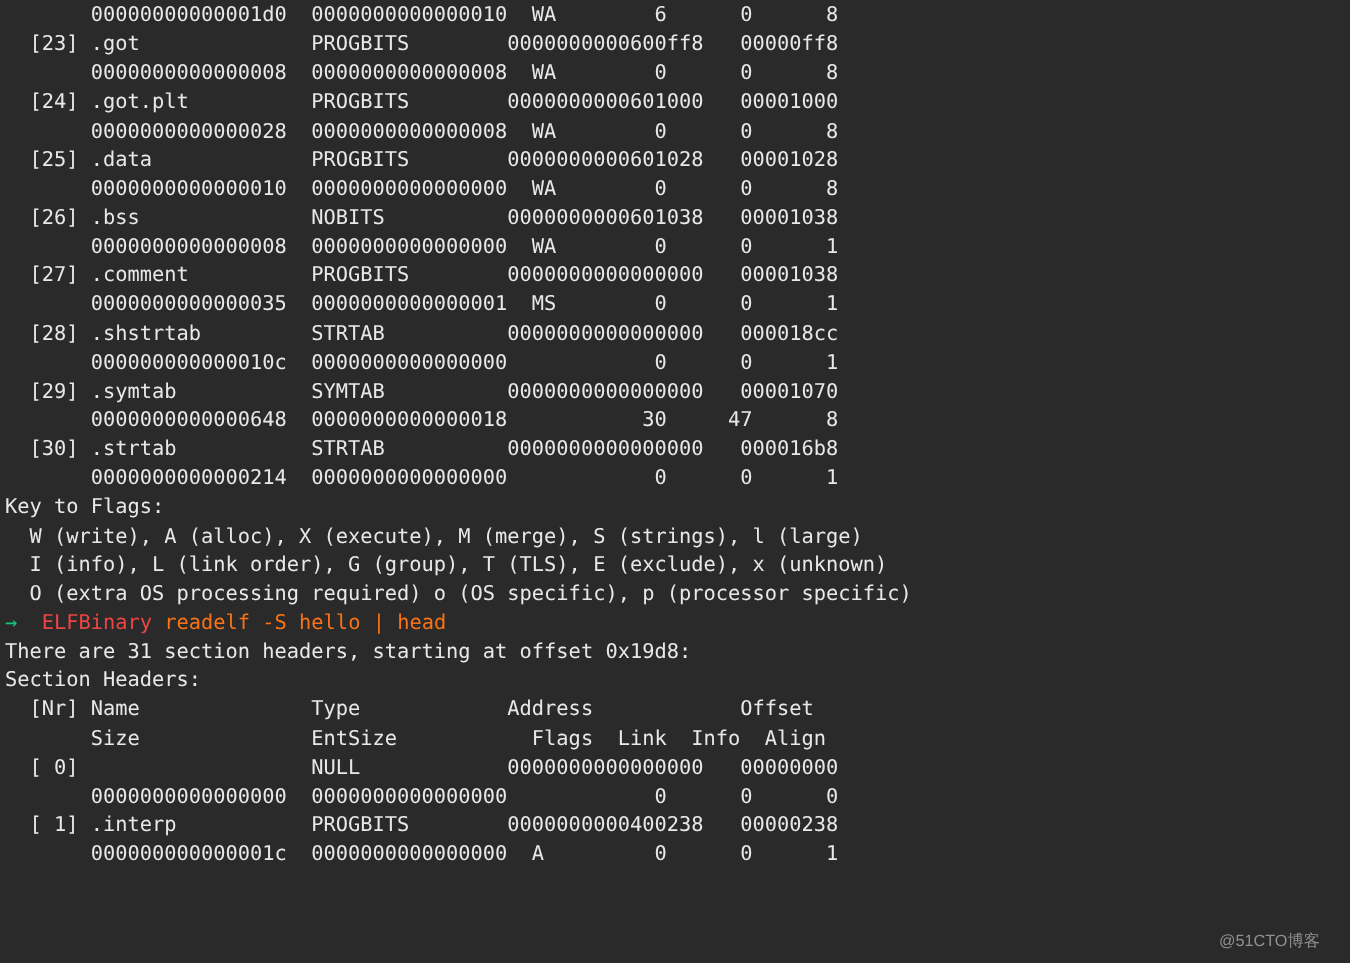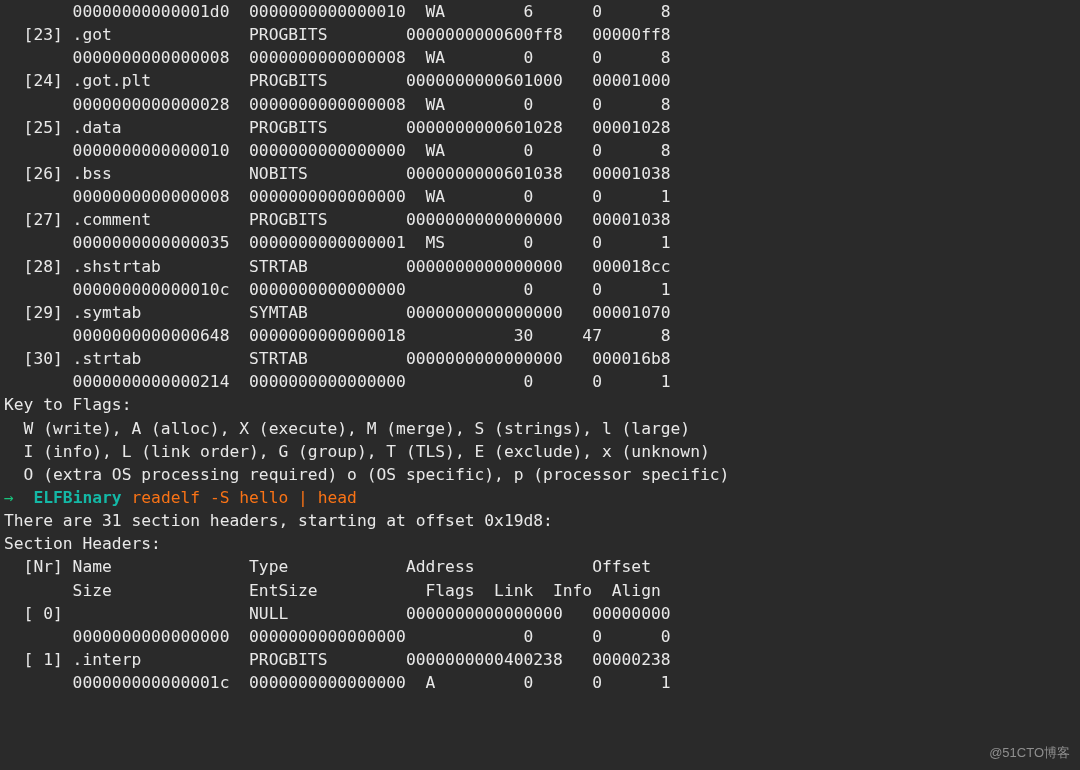--- a/index.html
+++ b/index.html
@@ -2,21 +2,21 @@
 <html><head>
 <meta charset="utf-8">
 <style>
   html,body{margin:0;padding:0;background:#2a2a2a;color:#e8e8e8;
     font-family:"DejaVu Sans Mono","Menlo","Consolas",monospace;
     font-size:16.3px;line-height:1.42;width:1080px;height:770px;overflow:hidden;
     -webkit-font-smoothing:antialiased}
   .term{white-space:pre;padding:0 4px}
   .row{white-space:pre}
   .arrow{color:#19c37d}
-  .dir{color:#14b8a6;font-weight:700}
+  .dir{color:#ef4444;font-weight:400}
   .cmd{color:#f97316}
-  .watermark{position:absolute;right:10px;bottom:8px;color:#8f8f8f;font-size:13px;font-family:sans-serif}
+  .watermark{position:absolute;right:24px;bottom:8px;color:#8f8f8f;font-size:13px;font-family:sans-serif}
 </style>
 </head>
 <body>
 
 <div class="term" id="term"><div class="row">       00000000000001d0  0000000000000010  WA        6      0      8</div><div class="row">  [23] .got              PROGBITS        0000000000600ff8   00000ff8</div><div class="row">       0000000000000008  0000000000000008  WA        0      0      8</div><div class="row">  [24] .got.plt          PROGBITS        0000000000601000   00001000</div><div class="row">       0000000000000028  0000000000000008  WA        0      0      8</div><div class="row">  [25] .data             PROGBITS        0000000000601028   00001028</div><div class="row">       0000000000000010  0000000000000000  WA        0      0      8</div><div class="row">  [26] .bss              NOBITS          0000000000601038   00001038</div><div class="row">       0000000000000008  0000000000000000  WA        0      0      1</div><div class="row">  [27] .comment          PROGBITS        0000000000000000   00001038</div><div class="row">       0000000000000035  0000000000000001  MS        0      0      1</div><div class="row">  [28] .shstrtab         STRTAB          0000000000000000   000018cc</div><div class="row">       000000000000010c  0000000000000000            0      0      1</div><div class="row">  [29] .symtab           SYMTAB          0000000000000000   00001070</div><div class="row">       0000000000000648  0000000000000018           30     47      8</div><div class="row">  [30] .strtab           STRTAB          0000000000000000   000016b8</div><div class="row">       0000000000000214  0000000000000000            0      0      1</div><div class="row">Key to Flags:</div><div class="row">  W (write), A (alloc), X (execute), M (merge), S (strings), l (large)</div><div class="row">  I (info), L (link order), G (group), T (TLS), E (exclude), x (unknown)</div><div class="row">  O (extra OS processing required) o (OS specific), p (processor specific)</div><div class="row"><span class="arrow">→</span>  <span class="dir">ELFBinary</span> <span class="cmd">readelf -S hello | head</span></div><div class="row">There are 31 section headers, starting at offset 0x19d8:</div><div class="row"></div><div class="row">Section Headers:</div><div class="row">  [Nr] Name              Type            Address            Offset</div><div class="row">       Size              EntSize           Flags  Link  Info  Align</div><div class="row">  [ 0]                   NULL            0000000000000000   00000000</div><div class="row">       0000000000000000  0000000000000000            0      0      0</div><div class="row">  [ 1] .interp           PROGBITS        0000000000400238   00000238</div><div class="row">       000000000000001c  0000000000000000  A         0      0      1</div></div>
 <div class="watermark">@51CTO博客</div>
 
 </body></html>

